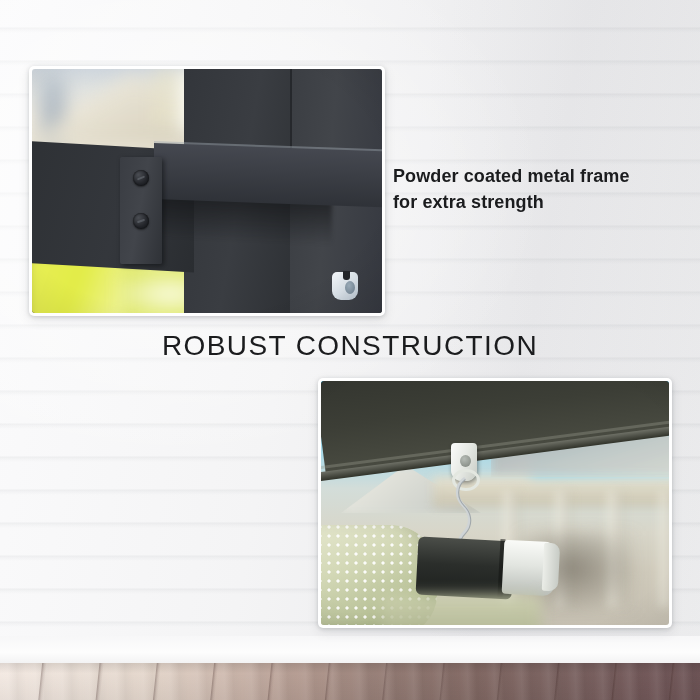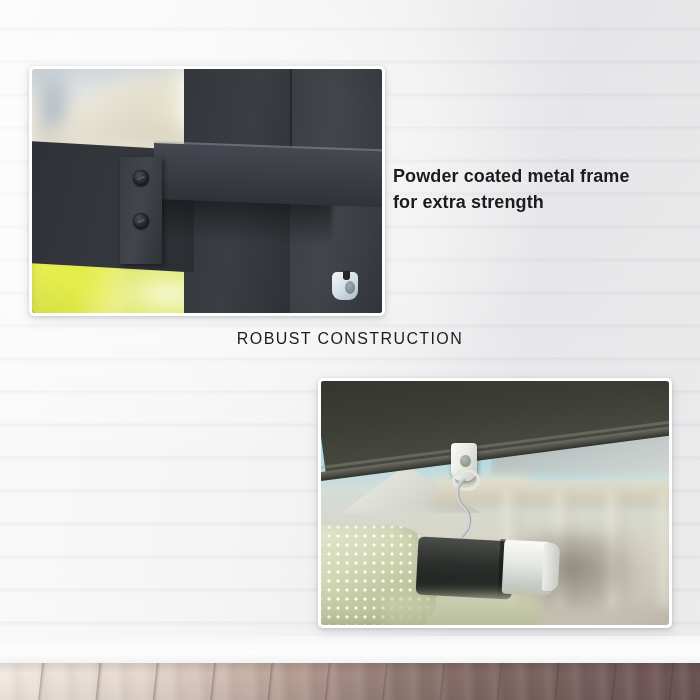--- a/index.html
+++ b/index.html
@@ -485,21 +485,21 @@
   }
   #caption-top { left: 393px; top: 163px; width: 270px; }
   #caption-bottom { left: 107px; top: 478px; width: 240px; }
 
   #headline {
     position: absolute;
     left: 0; top: 330px;
     width: 700px;
     text-align: center;
     color: #1b1c1e;
-    font-size: 16px;
+    font-size: 28px;
     font-weight: 500;
     letter-spacing: 1.4px;
   }
 </style>
 </head>
 <body>
 
 <div id="stage">
 
   <div class="wall"></div>

